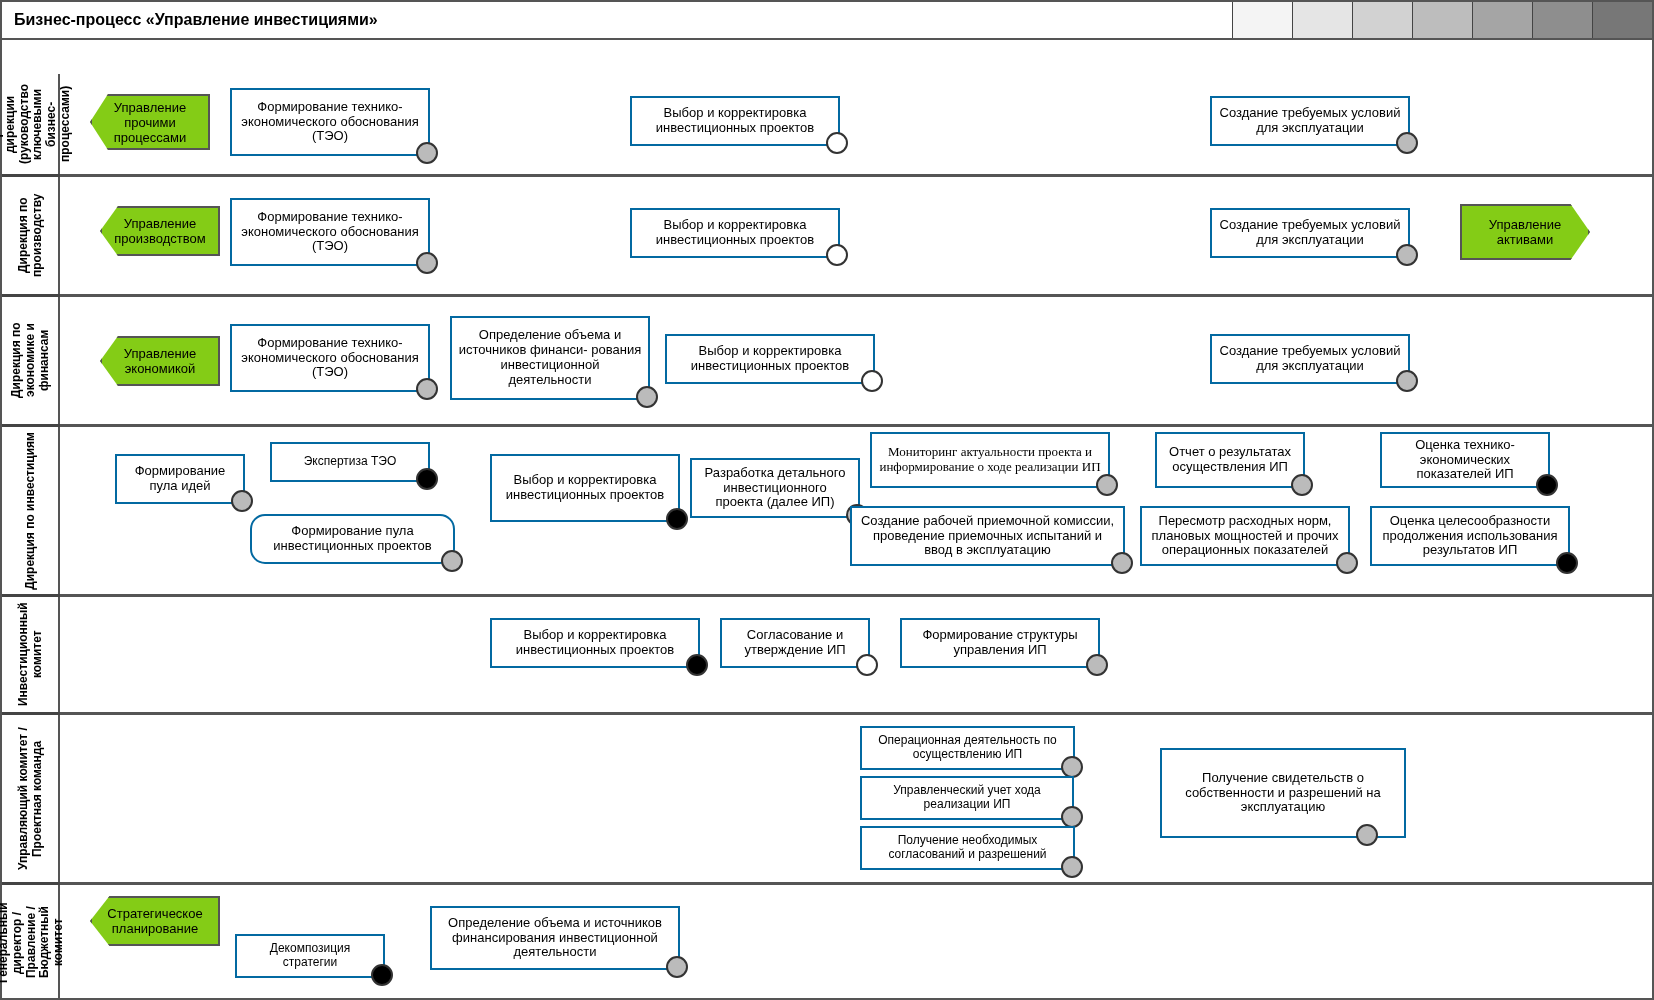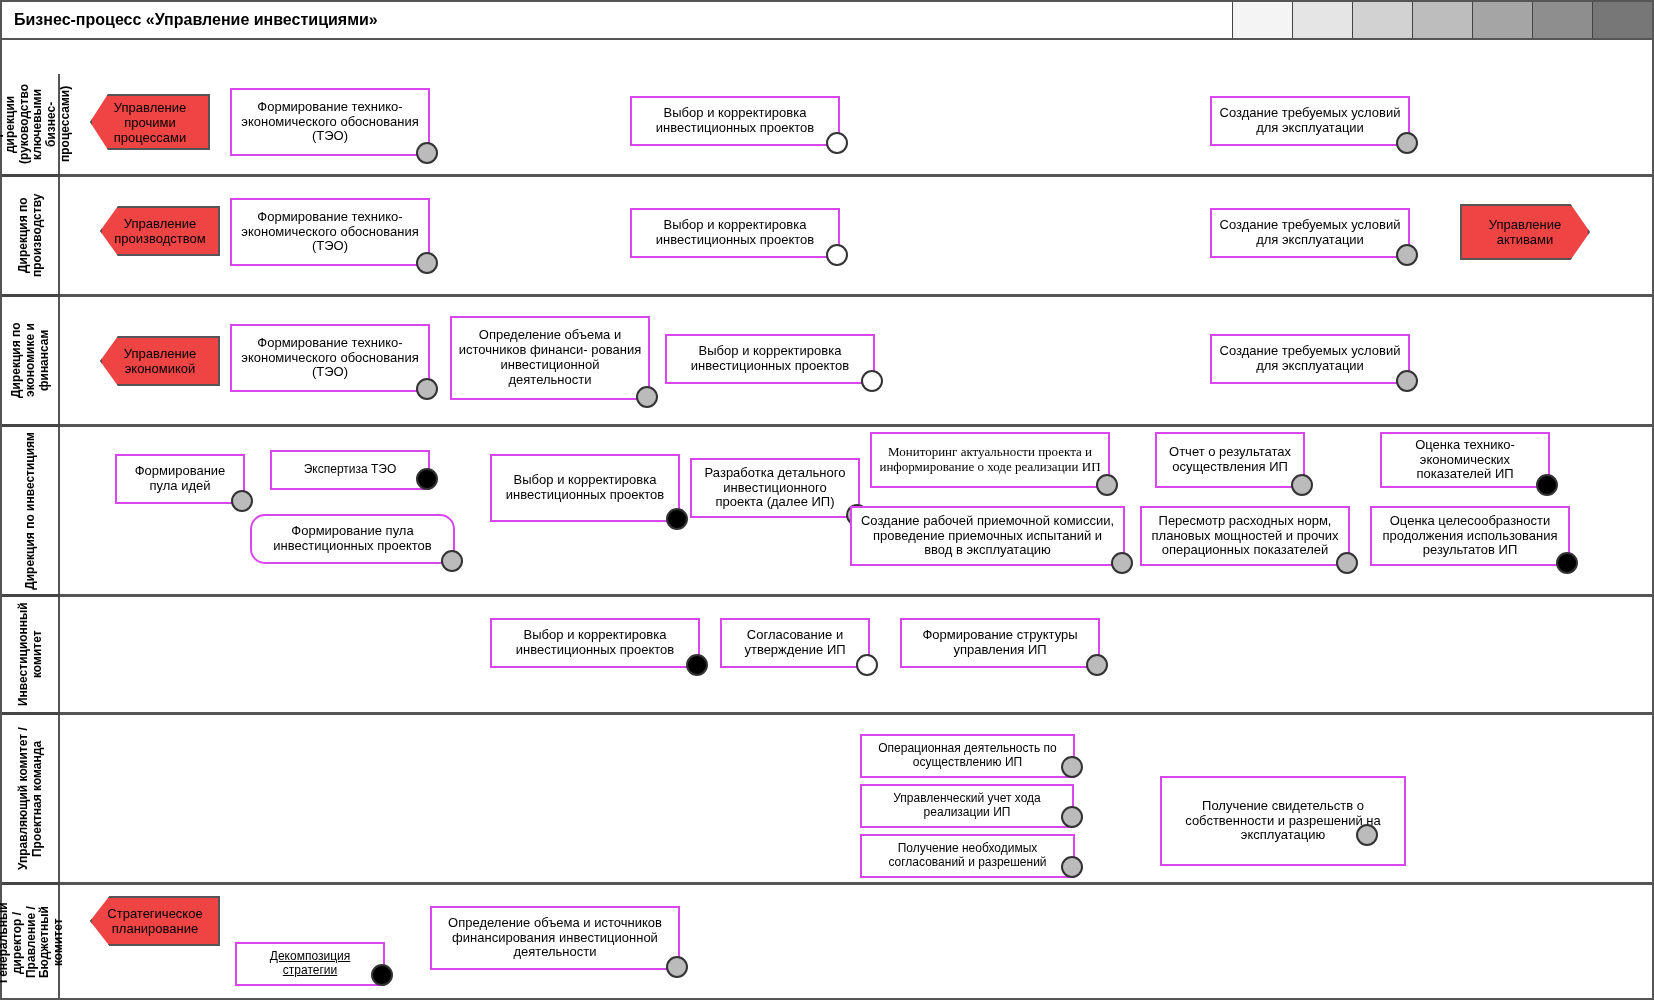--- a/index.html
+++ b/index.html
@@ -10,25 +10,25 @@
   .grad-squares { display:flex; height:100%;}
   .grad-squares div { width:60px; height:100%; border-left:1px solid #444;}
   .subtitle-row { height:30px; border-bottom:3px solid #444; text-align:right; font-size:18px; font-weight:bold; padding:4px 12px 0 0;}
   .lanes-area { position:absolute; top:72px; left:0; right:0; bottom:0;}
   .lane-label-col { position:absolute; left:0; top:0; bottom:0; width:58px; border-right:2px solid #555;}
   .lane-label { position:absolute; left:0; width:58px; border-top:3px solid #444; display:flex; align-items:center; justify-content:center;}
   .lane-label:first-child{border-top:none;}
   .lane-label span { writing-mode: vertical-rl; transform: rotate(180deg); font-size:12px; font-weight:bold; text-align:center; line-height:1.15;}
   .lane-body { position:absolute; left:58px; right:0;}
   .lane-sep { position:absolute; left:0; right:0; height:3px; background:#555;}
-  .process-box { position:absolute; border:2px solid #d946ef; background:#fff; padding:0 6px; font-size:13px; display:flex; align-items:center; justify-content:center; text-align:center; line-height:1.15;}
-  .process-box.small{font-size:12px;margin-top:8px;}
+  .process-box { position:absolute; border:2px solid #0369a1; background:#fff; padding:0 6px; font-size:13px; display:flex; align-items:center; justify-content:center; text-align:center; line-height:1.15;}
+  .process-box.small{font-size:12px;}
   .ctrl { position:absolute; width:22px; height:22px; border:2px solid #333; border-radius:50%;}
   .ctrl.grey{background:#bbb;} .ctrl.white{background:#fff;} .ctrl.black{background:#000;}
-  .pentagon { position:absolute; background:#ef4444; border:2px solid #555; display:flex; align-items:center; justify-content:center; text-align:center; font-size:13px; padding:4px;}
+  .pentagon { position:absolute; background:#84cc16; border:2px solid #555; display:flex; align-items:center; justify-content:center; text-align:center; font-size:13px; padding:4px;}
   .pentagon.right{ clip-path: polygon(0 0, 85% 0, 100% 50%, 85% 100%, 0 100%);}
   .pentagon.left { clip-path: polygon(15% 0, 100% 0, 100% 100%, 15% 100%, 0 50%);}
   svg.arrows{position:absolute; left:0; top:0; width:100%; height:100%; pointer-events:none;}
 </style>
 </head>
 <body>
 
 <div class="page">
   <div class="header">
     <div class="title-main">Бизнес-процесс «Управление инвестициями»</div>
@@ -243,28 +243,28 @@
         <div class="ctrl grey" style="left: 1026px; top: 580px;"></div>
         <div class="process-box small" style="left: 800px; top: 652px; width: 215px; height: 44px;">Операционная деятельность
 по осуществлению ИП</div>
         <div class="ctrl grey" style="left: 1001px; top: 682px;"></div>
         <div class="process-box small" style="left: 800px; top: 702px; width: 214px; height: 44px;">Управленческий учет
 хода реализации ИП</div>
         <div class="ctrl grey" style="left: 1001px; top: 732px;"></div>
         <div class="process-box small" style="left: 800px; top: 752px; width: 215px; height: 44px;">Получение необходимых
 согласований и разрешений</div>
         <div class="ctrl grey" style="left: 1001px; top: 782px;"></div>
-        <div class="process-box" style="left: 1100px; top: 674px; width: 246px; height: 90px; margin-top: 28px;">Получение свидетельств
+        <div class="process-box" style="left: 1100px; top: 674px; width: 246px; height: 90px;">Получение свидетельств
 о собственности
 и разрешений
 на эксплуатацию</div>
         <div class="ctrl grey" style="left: 1296px; top: 750px;"></div>
         <div class="pentagon left" style="left: 30px; top: 822px; width: 130px; height: 50px;">Стратегическое
 планирование</div>
-        <div class="process-box small" style="left: 175px; top: 860px; width: 150px; height: 44px; text-decoration: underline;">Декомпозиция
+        <div class="process-box small" style="left: 175px; top: 860px; width: 150px; height: 44px;">Декомпозиция
 стратегии</div>
         <div class="ctrl black" style="left: 311px; top: 890px;"></div>
         <div class="process-box" style="left: 370px; top: 832px; width: 250px; height: 64px;">Определение объема
 и источников финансирования
 инвестиционной деятельности</div>
         <div class="ctrl grey" style="left: 606px; top: 882px;"></div>
       </div>
   </div>
 </div>
 

